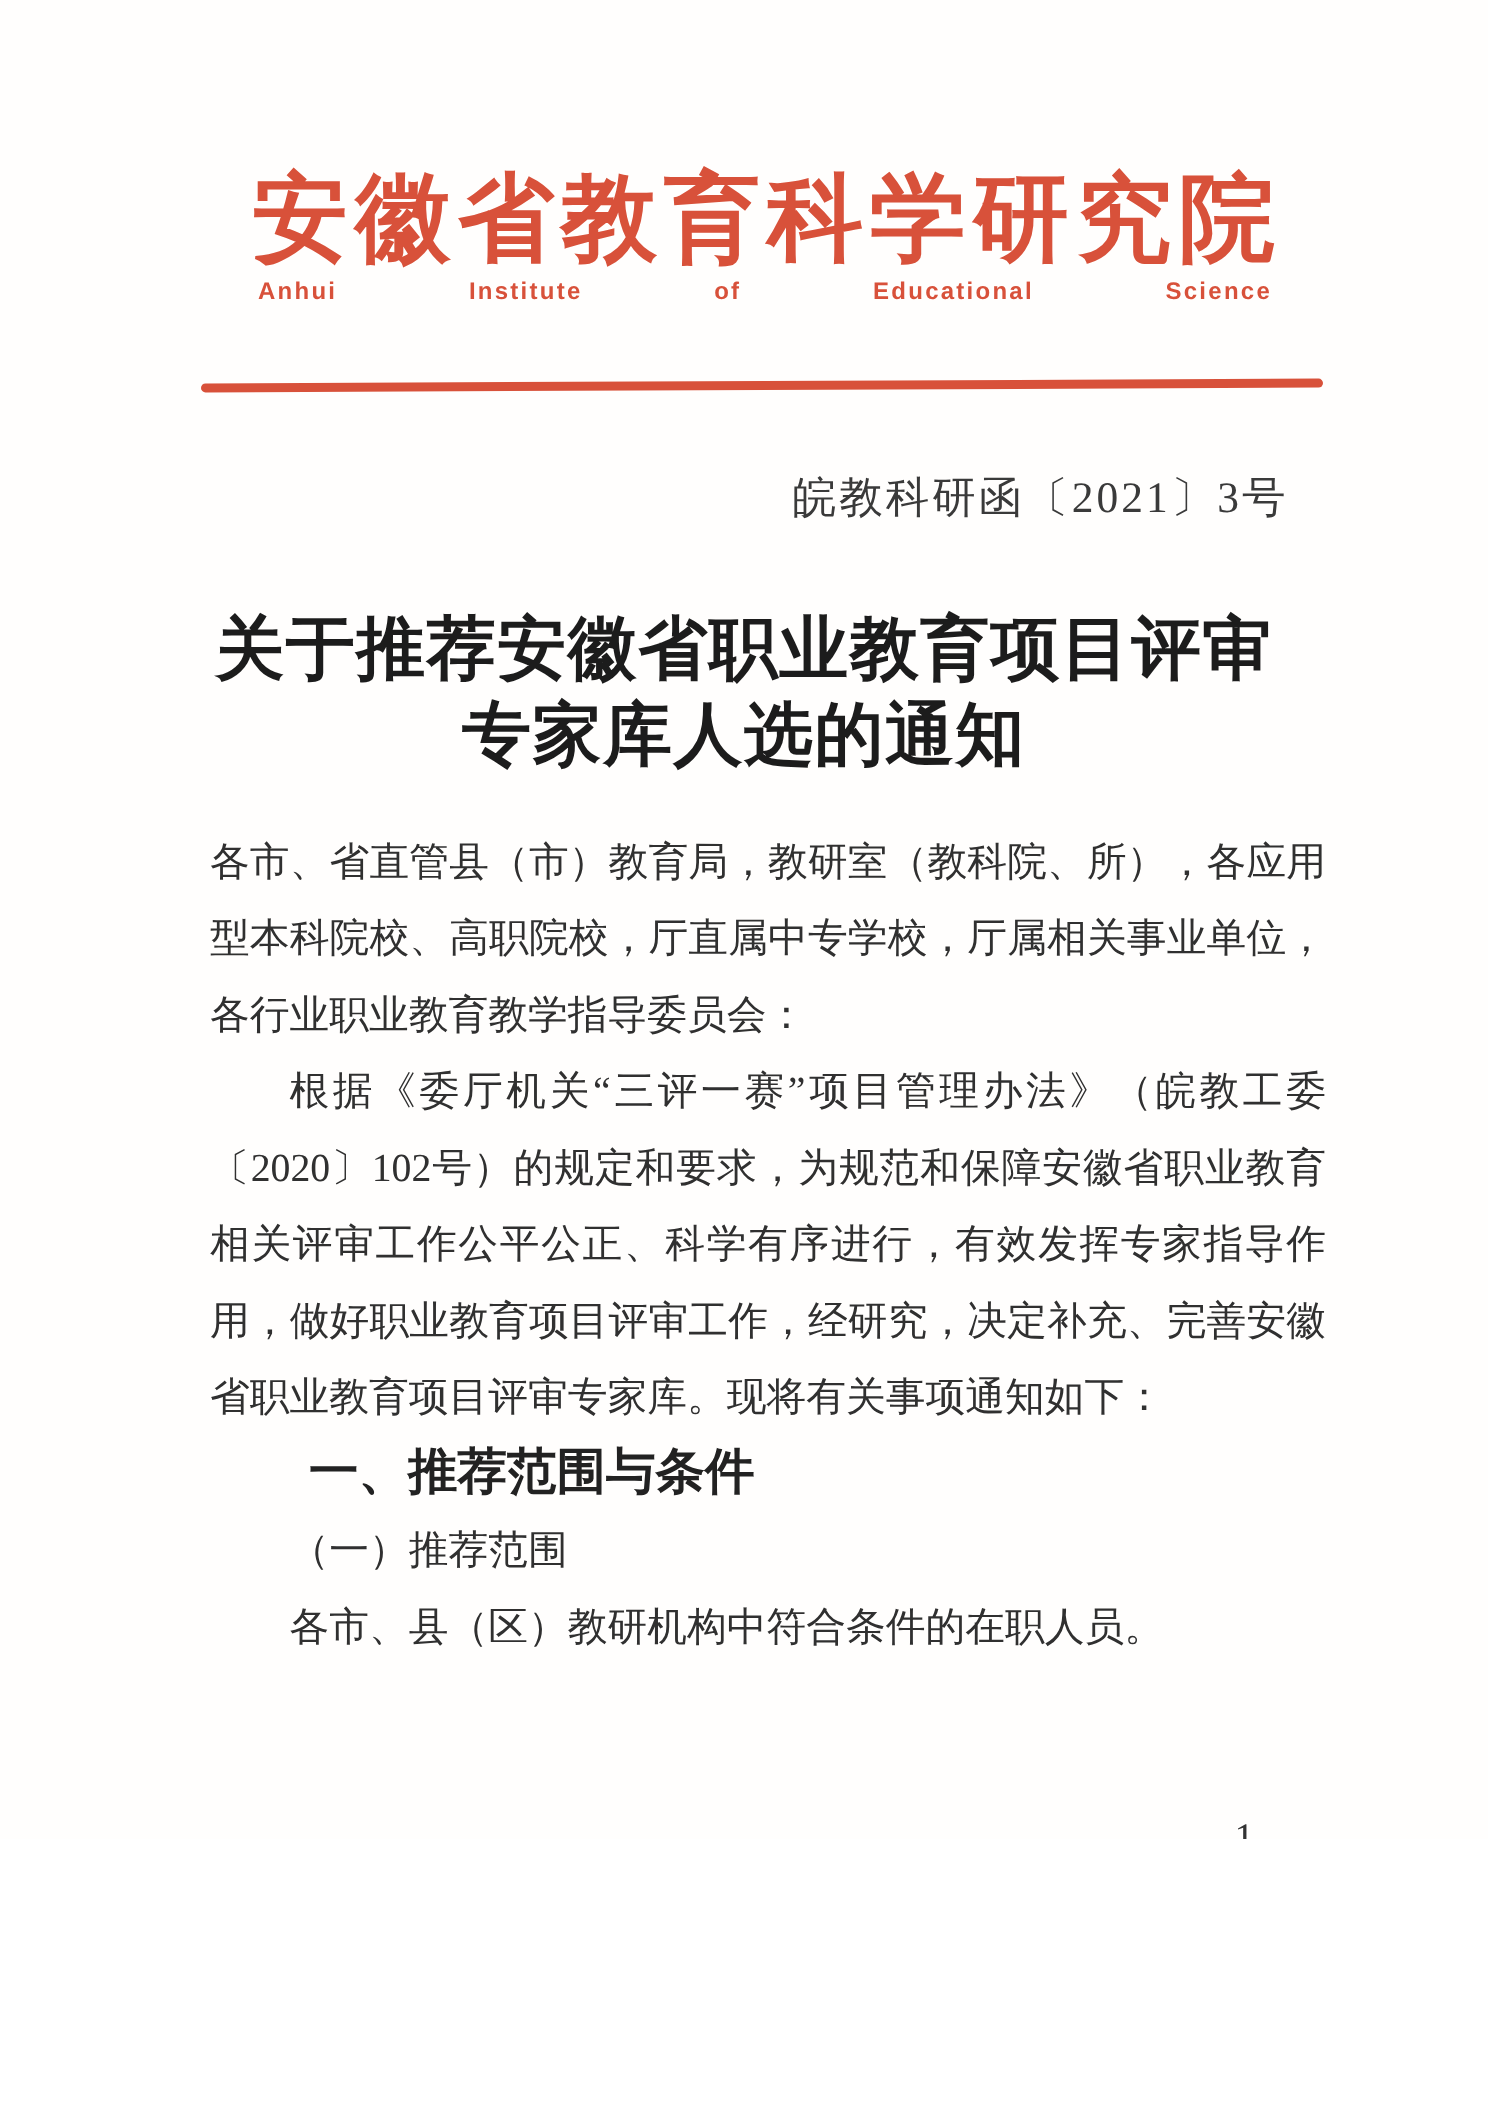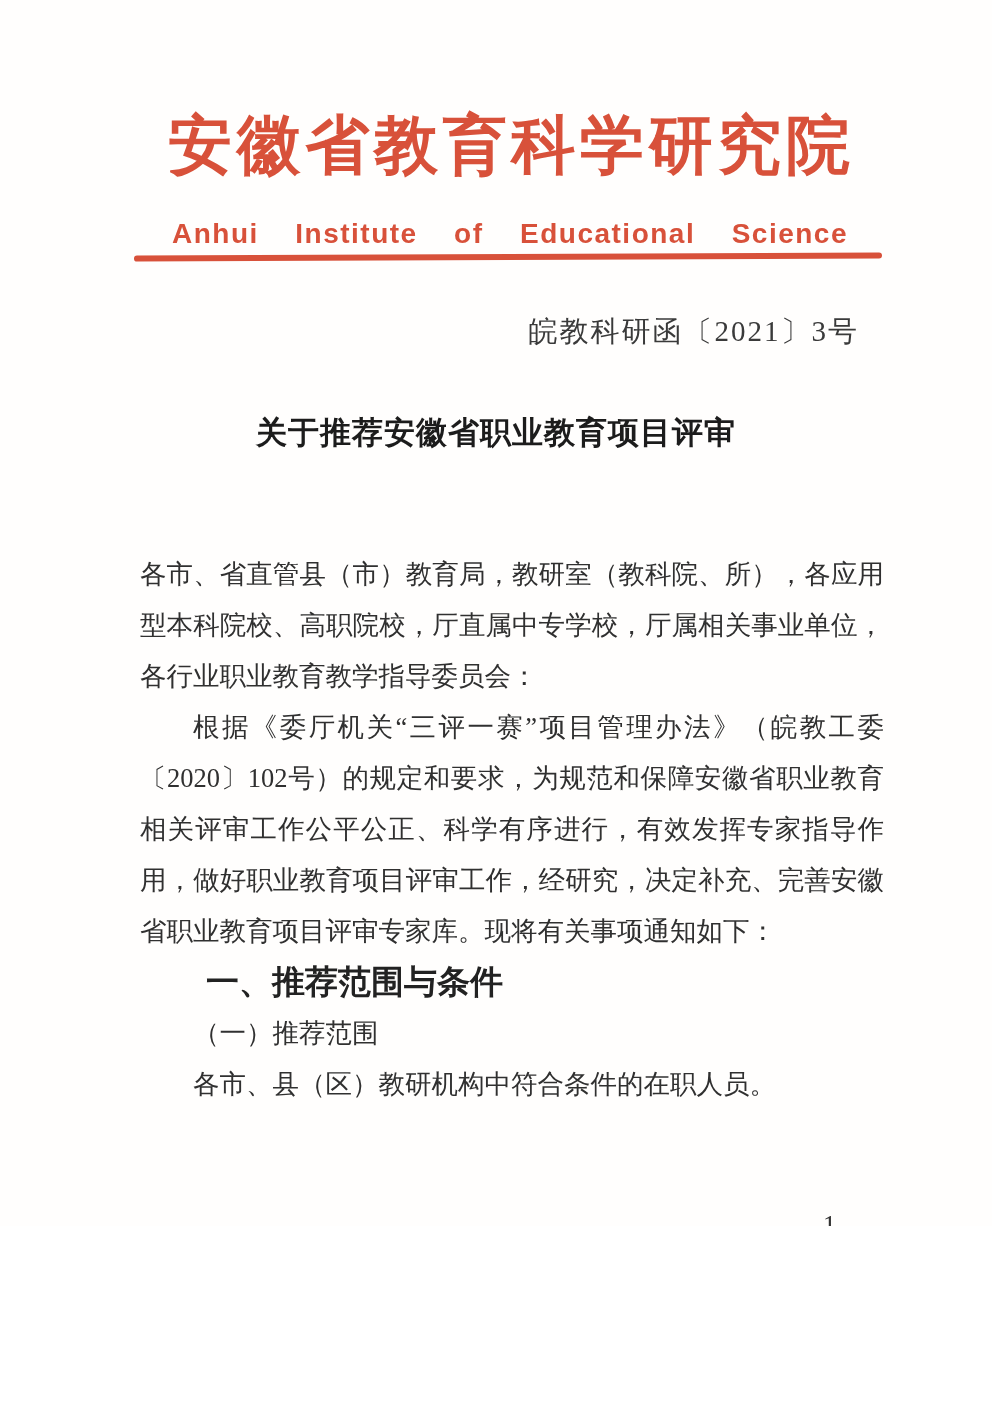--- a/index.html
+++ b/index.html
@@ -20,22 +20,22 @@
   }
   .letterhead-cn{
     position:absolute;
     top:100px; left:168px; width:682px; height:92px;
     font-size:64px; line-height:92px; font-weight:700;
     color:var(--red);
     text-align:justify; text-align-last:justify;
   }
   .letterhead-en{
     position:absolute;
-    top:218px; left:172px; width:676px;
-    font-size:28px; font-weight:700; letter-spacing:1.5px;
+    top:186px; left:172px; width:676px;
+    font-size:16px; font-weight:700; letter-spacing:1.5px;
     color:var(--red);
     font-family:"Liberation Sans","DejaVu Sans",sans-serif;
     text-align:justify; text-align-last:justify;
   }
   .red-rule{
     position:absolute;
     top:254px; left:134px; width:748px; height:6px;
     background:var(--red);
     transform:rotate(-0.25deg);
     border-radius:3px;
@@ -44,21 +44,21 @@
     position:absolute;
     top:312px; left:359px; width:500px;
     text-align:right;
     font-size:29px; letter-spacing:2px;
     color:#3a3a3a;
   }
   .doc-title{
     position:absolute;
     top:404px; left:96px; width:800px;
     text-align:center;
-    font-weight:700; font-size:31px; line-height:57px;
+    font-weight:700; font-size:46px; line-height:57px;
     color:var(--title-ink);
     letter-spacing:1px;
   }
   .body-text{
     position:absolute;
     top:549px; left:140px; width:744px;
     font-size:26.5px; line-height:51px;
     color:var(--ink);
     text-align:justify;
   }
@@ -87,20 +87,21 @@
   <div class="letterhead-cn">安徽省教育科学研究院</div>
 
   <div class="letterhead-en">Anhui Institute of Educational Science</div>
 
   <div class="red-rule"></div>
 
   <div class="doc-number">皖教科研函〔2021〕3号</div>
 
   <div class="doc-title">
     <div>关于推荐安徽省职业教育项目评审</div>
+    <div>专家库人选的通知</div>
   </div>
 
   <div class="body-text">
     <p>各市、省直管县（市）教育局，教研室（教科院、所），各应用型本科院校、高职院校，厅直属中专学校，厅属相关事业单位，各行业职业教育教学指导委员会：</p>
     <p class="indent">根据《委厅机关“三评一赛”项目管理办法》（皖教工委〔2020〕102号）的规定和要求，为规范和保障安徽省职业教育相关评审工作公平公正、科学有序进行，有效发挥专家指导作用，做好职业教育项目评审工作，经研究，决定补充、完善安徽省职业教育项目评审专家库。现将有关事项通知如下：</p>
     <p class="heading-bold">一、推荐范围与条件</p>
     <p class="indent">（一）推荐范围</p>
     <p class="indent">各市、县（区）教研机构中符合条件的在职人员。</p>
   </div>
 

